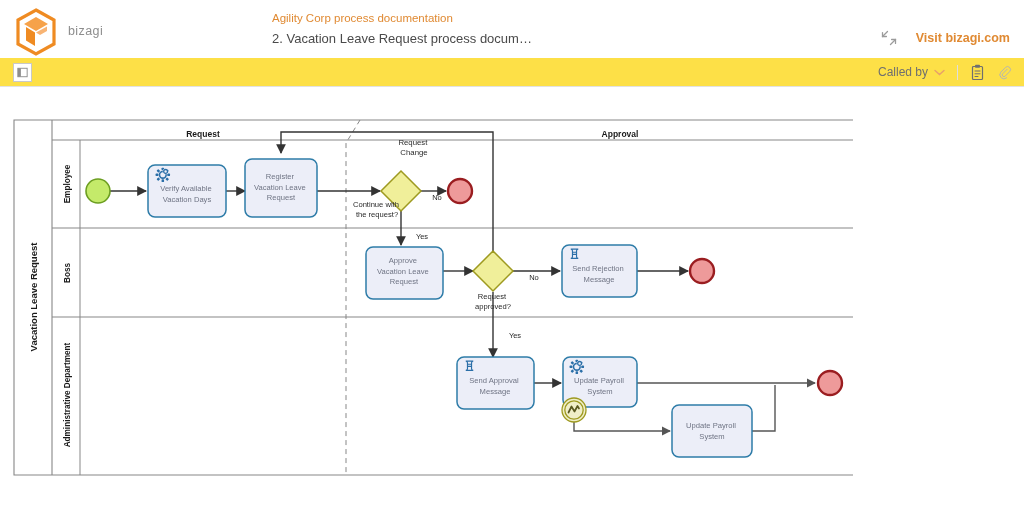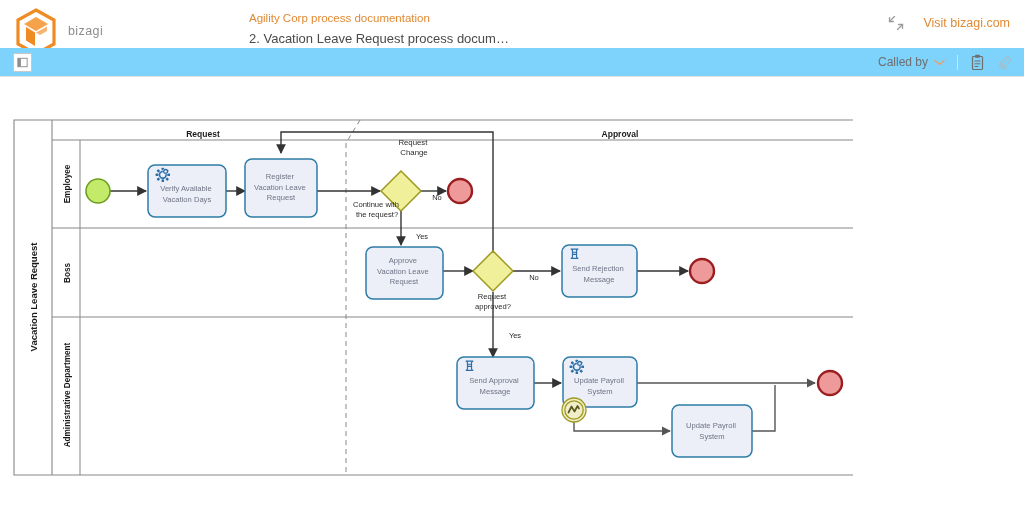--- a/index.html
+++ b/index.html
@@ -17,32 +17,32 @@
     background:#ffffff;
     border-bottom:1px solid #e2e2e2;
     box-sizing:border-box;
   }
   .brand{position:absolute;left:14px;top:8px;display:flex;align-items:center;gap:8px;}
   .brand-logo{width:44px;height:48px;flex:0 0 auto;}
   .brand-text{display:flex;flex-direction:column;line-height:1;}
   .brand-bizagi{font-size:12.5px;color:#8d8d8d;letter-spacing:.4px;margin-left:2px;margin-bottom:1px;font-weight:400;}
   .brand-modeler{font-size:30px;color:#ef8b22;letter-spacing:-.2px;font-weight:400;}
 
-  .title-block{position:absolute;left:249px;top:11px;width:460px;}
+  .title-block{position:absolute;left:272px;top:11px;width:460px;}
   .doc-sub{font-size:11.5px;color:#e08a33;line-height:14px;}
   .doc-title{font-size:13px;color:#4a4a4a;line-height:24px;margin-top:2px;white-space:nowrap;overflow:hidden;}
 
-  .hdr-right{position:absolute;right:14px;top:14px;display:flex;align-items:center;gap:18px;}
+  .hdr-right{position:absolute;right:14px;top:29px;display:flex;align-items:center;gap:18px;font-weight:bold;}
   .expand-icon{width:18px;height:18px;color:#9b9b9b;display:block;}
   .visit-link{font-size:12.5px;color:#e08a33;text-decoration:none;white-space:nowrap;}
 
   
   .toolbar{
-    position:absolute;left:0;top:48px;width:1024px;height:29px;
-    background:#7dd3fc;border-bottom:1px solid #e2e2e2;box-sizing:border-box;
+    position:absolute;left:0;top:58px;width:1024px;height:29px;
+    background:#fde047;border-bottom:1px solid #e2e2e2;box-sizing:border-box;
   }
   .tb-left{position:absolute;left:13px;top:5px;width:17px;height:17px;
            border:1px solid #c8c8c8;background:#fff;display:flex;align-items:center;justify-content:center;}
   .tb-right{position:absolute;right:12px;top:0;height:28px;display:flex;align-items:center;gap:12px;}
   .called-by{display:flex;align-items:center;gap:6px;font-size:12px;color:#6f6f6f;}
   .chev{width:11px;height:7px;display:block;}
   .tb-sep{width:1px;height:15px;background:#dedede;}
   .tb-ico{width:15px;height:17px;color:#6f6f6f;display:block;}
   .tb-ico.dim{color:#b4b4b4;}
 

